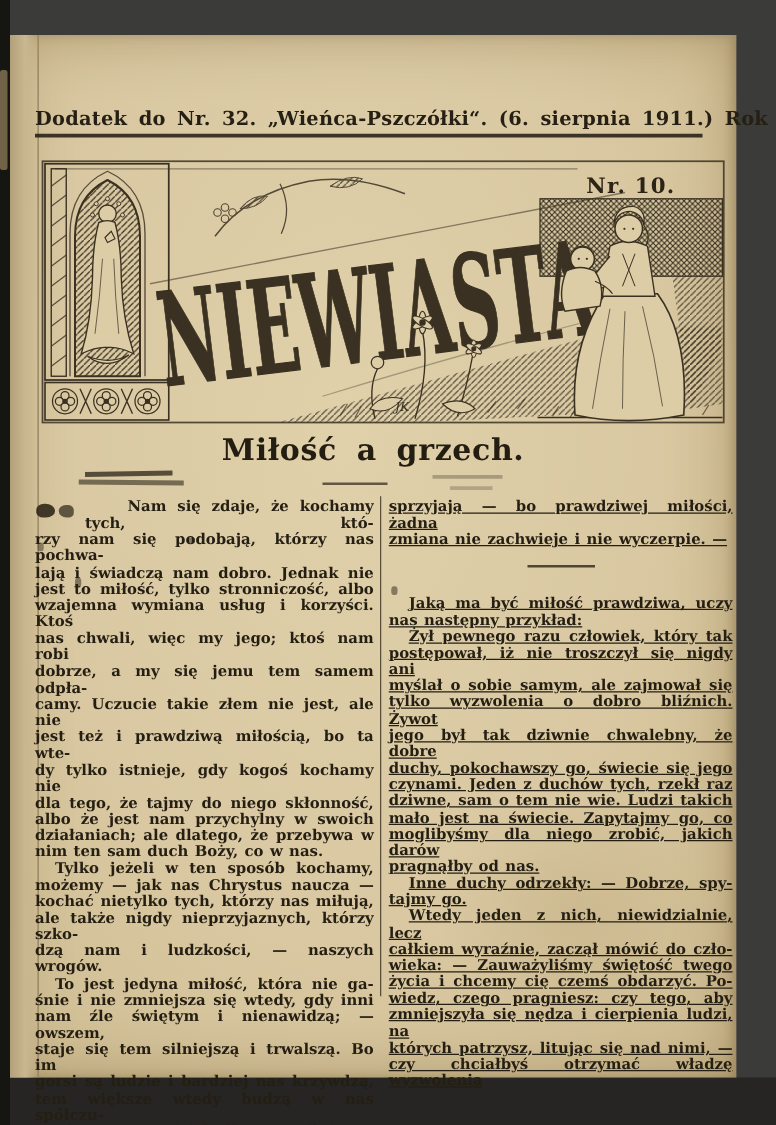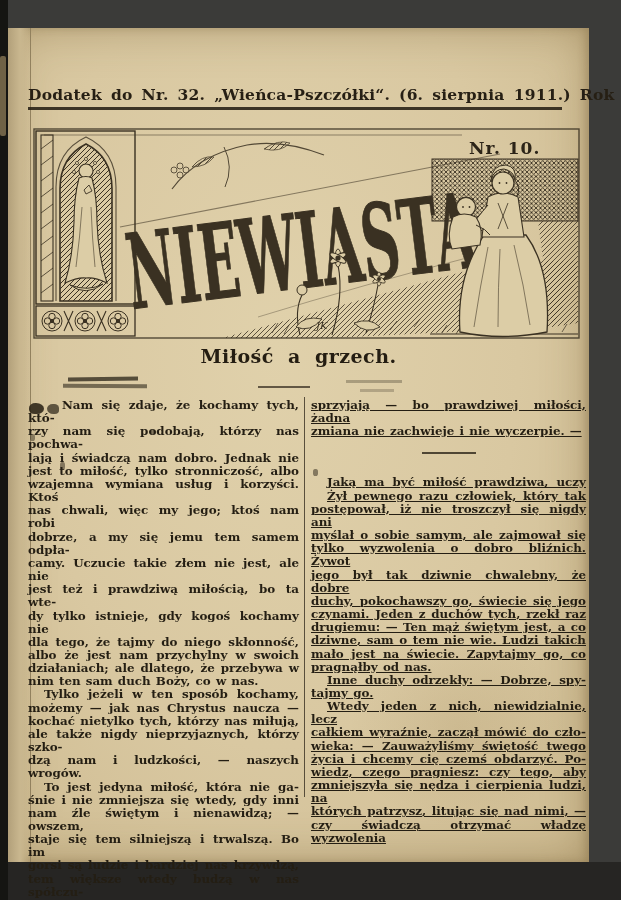--- a/index.html
+++ b/index.html
@@ -28,21 +28,21 @@
     position:absolute;left:20px;top:57px;width:540px;
     font-size:15.5px;font-weight:bold;color:#261f14;
     letter-spacing:.2px;word-spacing:3.5px;white-space:nowrap;
   }
   .header-underline{position:absolute;left:20px;top:79px;width:534px;height:2.6px;background:#261f14;opacity:.88;}
 
   .masthead{position:absolute;left:24px;top:99px;width:550px;height:213px;}
 
   .article-title{
     position:absolute;left:0;top:317px;width:581px;margin:0;text-align:center;
-    font-size:19px;font-weight:bold;color:#241d12;letter-spacing:.5px;word-spacing:7px;
+    font-size:24px;font-weight:bold;color:#241d12;letter-spacing:.5px;word-spacing:7px;
   }
   .title-rule{position:absolute;left:250px;top:358px;width:52px;height:2px;background:#2c2418;opacity:.7;}
 
   .smudge{position:absolute;background:#30291c;}
   .smudge.a1{left:60px;top:349px;width:70px;height:3.5px;opacity:.78;transform:rotate(-1deg);}
   .smudge.a2{left:55px;top:356px;width:84px;height:4px;opacity:.6;transform:rotate(.5deg);}
   .smudge.b1{left:338px;top:352px;width:56px;height:3px;opacity:.30;}
   .smudge.b2{left:352px;top:361px;width:34px;height:2.5px;opacity:.25;}
 
   .blob{position:absolute;background:#2b2317;}
@@ -56,21 +56,21 @@
 
   .col{position:absolute;top:371px;font-size:11.9px;line-height:13.15px;font-weight:bold;color:#241e13;}
   .col-left{left:20px;width:271px;}
   .col-right{left:303px;width:275px;text-decoration:underline;}
   .col-divider{position:absolute;left:296px;top:369px;width:1.4px;height:400px;background:#2c2418;opacity:.75;}
 
   .paragraph{margin:0;}
   .jline{text-align:justify;text-align-last:justify;word-spacing:1px;}
   .jline.lastline{text-align-last:auto;}
   .jline.indent{text-indent:16px;}
-  .jline.indent-wide{text-indent:34px;}
+  .jline.indent-wide{text-indent:34px;margin-left:40px;}
 
   .sep-rule{width:54px;height:0;border-top:2px solid #2c2418;opacity:.8;margin:14px auto 22px auto;}
 </style>
 </head>
 <body>
 
 <div class="bg-bottom"></div>
 <div class="bg-left"></div>
 <div class="edge-fragment"></div>
 
@@ -262,42 +262,43 @@
   </div>
 
   <div class="col col-right">
     <div class="paragraph">
         <div class="jline">sprzyjają — bo prawdziwej miłości, żadna</div>
         <div class="jline lastline">zmiana nie zachwieje i nie wyczerpie. —</div>
       </div>
     <div class="sep-rule"></div>
     <div class="paragraph">
         <div class="jline indent">Jaką ma być miłość prawdziwa, uczy</div>
+        <div class="jline lastline">nas następny przykład:</div>
       </div>
     <div class="paragraph">
         <div class="jline indent">Żył pewnego razu człowiek, który tak</div>
         <div class="jline">postępował, iż nie troszczył się nigdy ani</div>
         <div class="jline">myślał o sobie samym, ale zajmował się</div>
         <div class="jline">tylko wyzwolenia o dobro bliźnich. Żywot</div>
         <div class="jline">jego był tak dziwnie chwalebny, że dobre</div>
         <div class="jline">duchy, pokochawszy go, świecie się jego</div>
         <div class="jline">czynami. Jeden z duchów tych, rzekł raz</div>
-        <div class="jline">drugiemu: — Ten mąż świętym jest, a co</div>
         <div class="jline">dziwne, sam o tem nie wie. Ludzi takich</div>
         <div class="jline">mało jest na świecie. Zapytajmy go, co</div>
+        <div class="jline">moglibyśmy dla niego zrobić, jakich darów</div>
         <div class="jline lastline">pragnąłby od nas.</div>
       </div>
     <div class="paragraph">
         <div class="jline indent">Inne duchy odrzekły: — Dobrze, spy-</div>
         <div class="jline lastline">tajmy go.</div>
       </div>
     <div class="paragraph">
         <div class="jline indent">Wtedy jeden z nich, niewidzialnie, lecz</div>
         <div class="jline">całkiem wyraźnie, zaczął mówić do czło-</div>
         <div class="jline">wieka: — Zauważyliśmy świętość twego</div>
         <div class="jline">życia i chcemy cię czemś obdarzyć. Po-</div>
         <div class="jline">wiedz, czego pragniesz: czy tego, aby</div>
         <div class="jline">zmniejszyła się nędza i cierpienia ludzi, na</div>
         <div class="jline">których patrzysz, litując się nad nimi, —</div>
-        <div class="jline lastline">czy świadczą otrzymać władzę wyzwolenia</div>
+        <div class="jline lastline">czy chciałbyś otrzymać władzę wyzwolenia</div>
       </div>
   </div>
 </div>
 
 </body></html>

